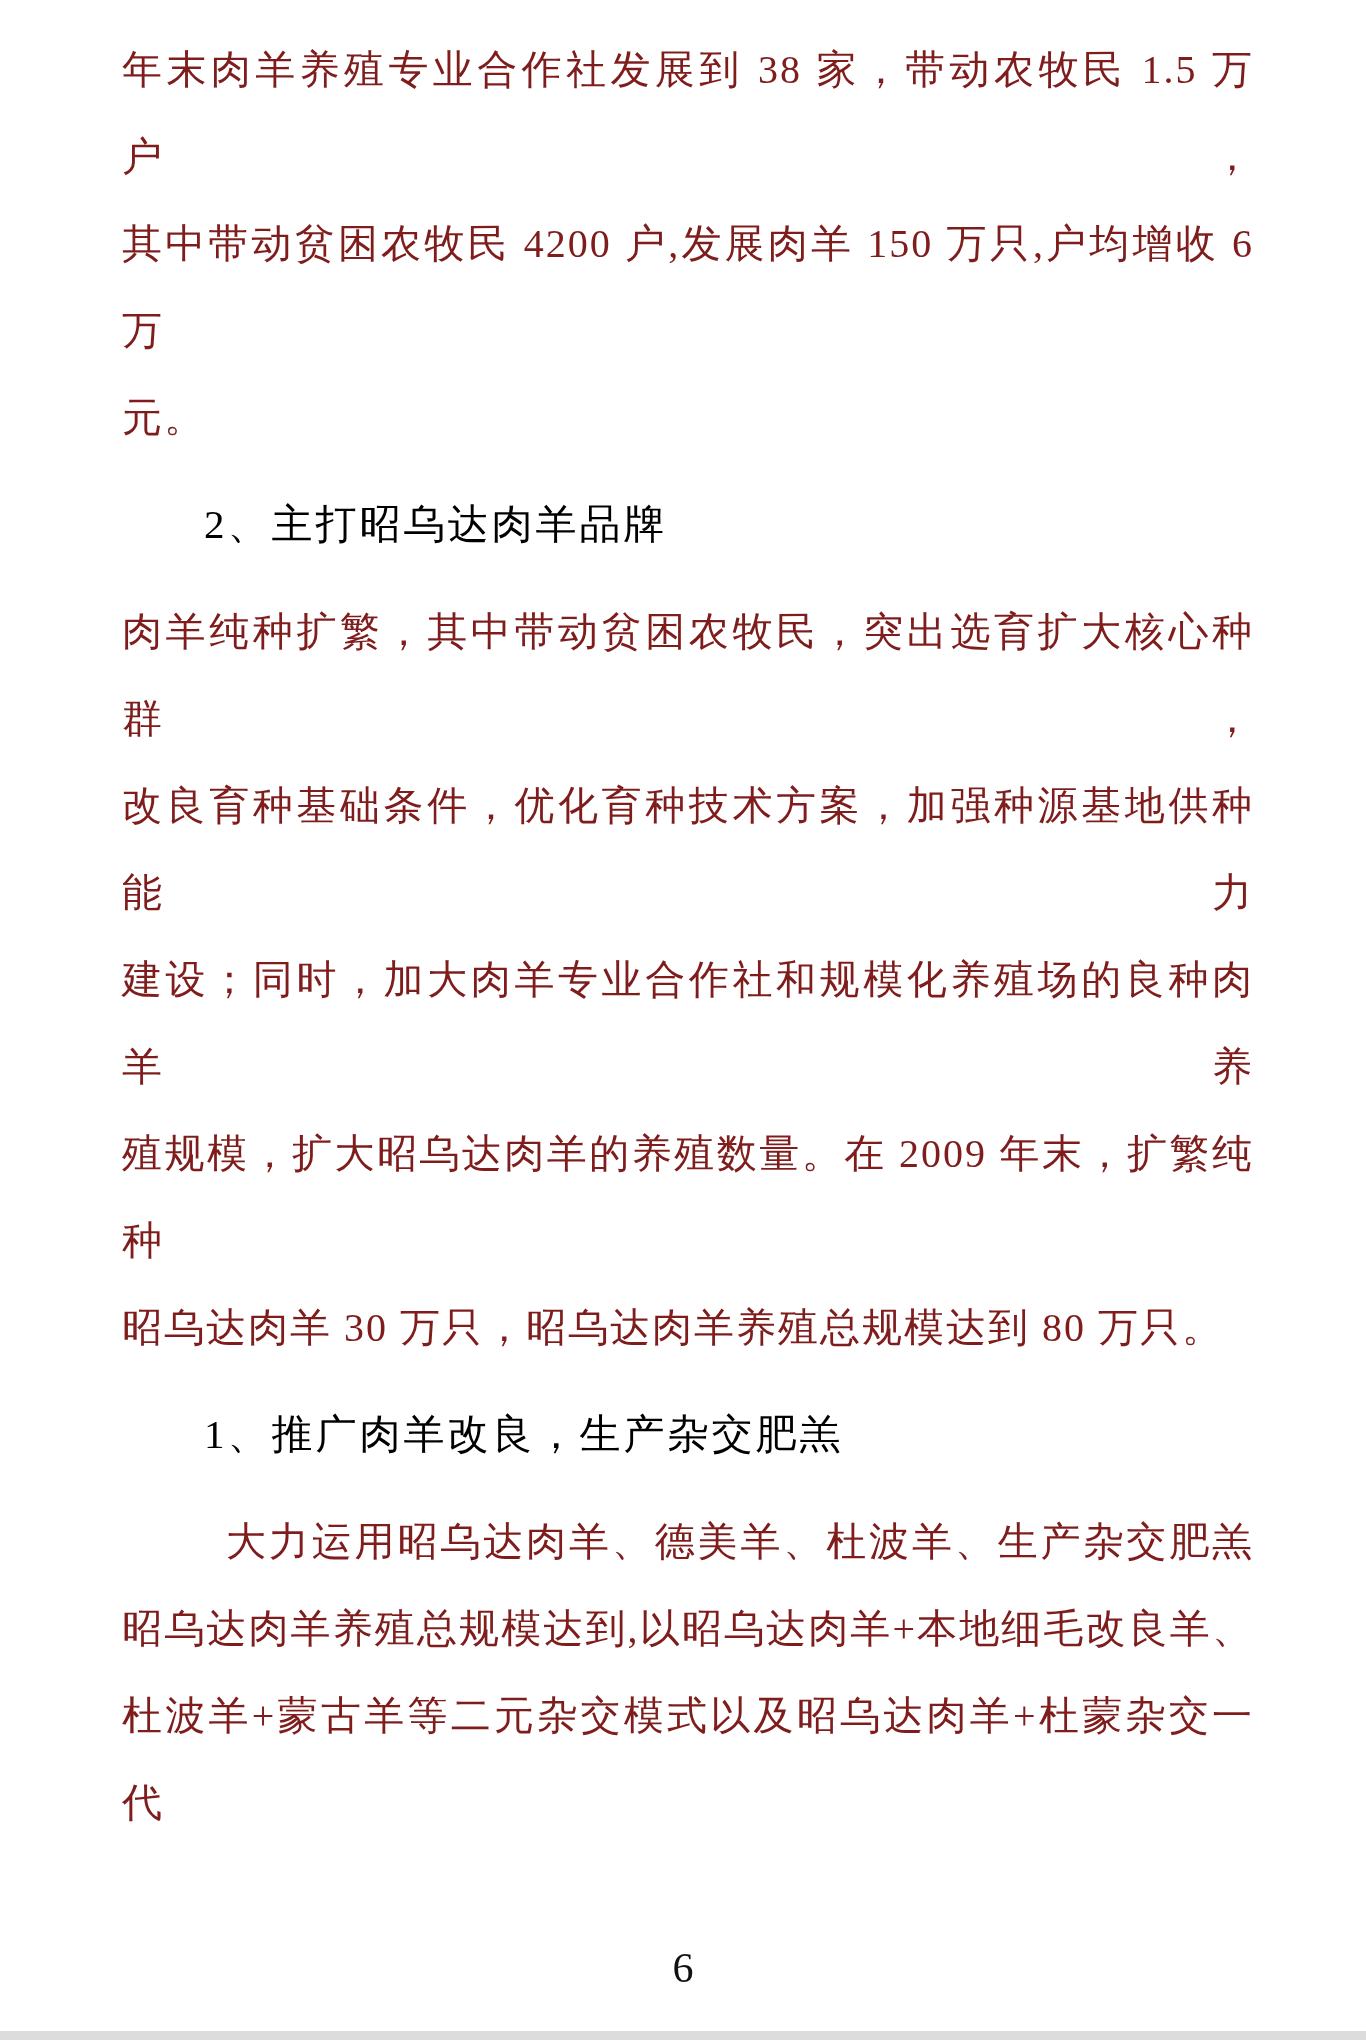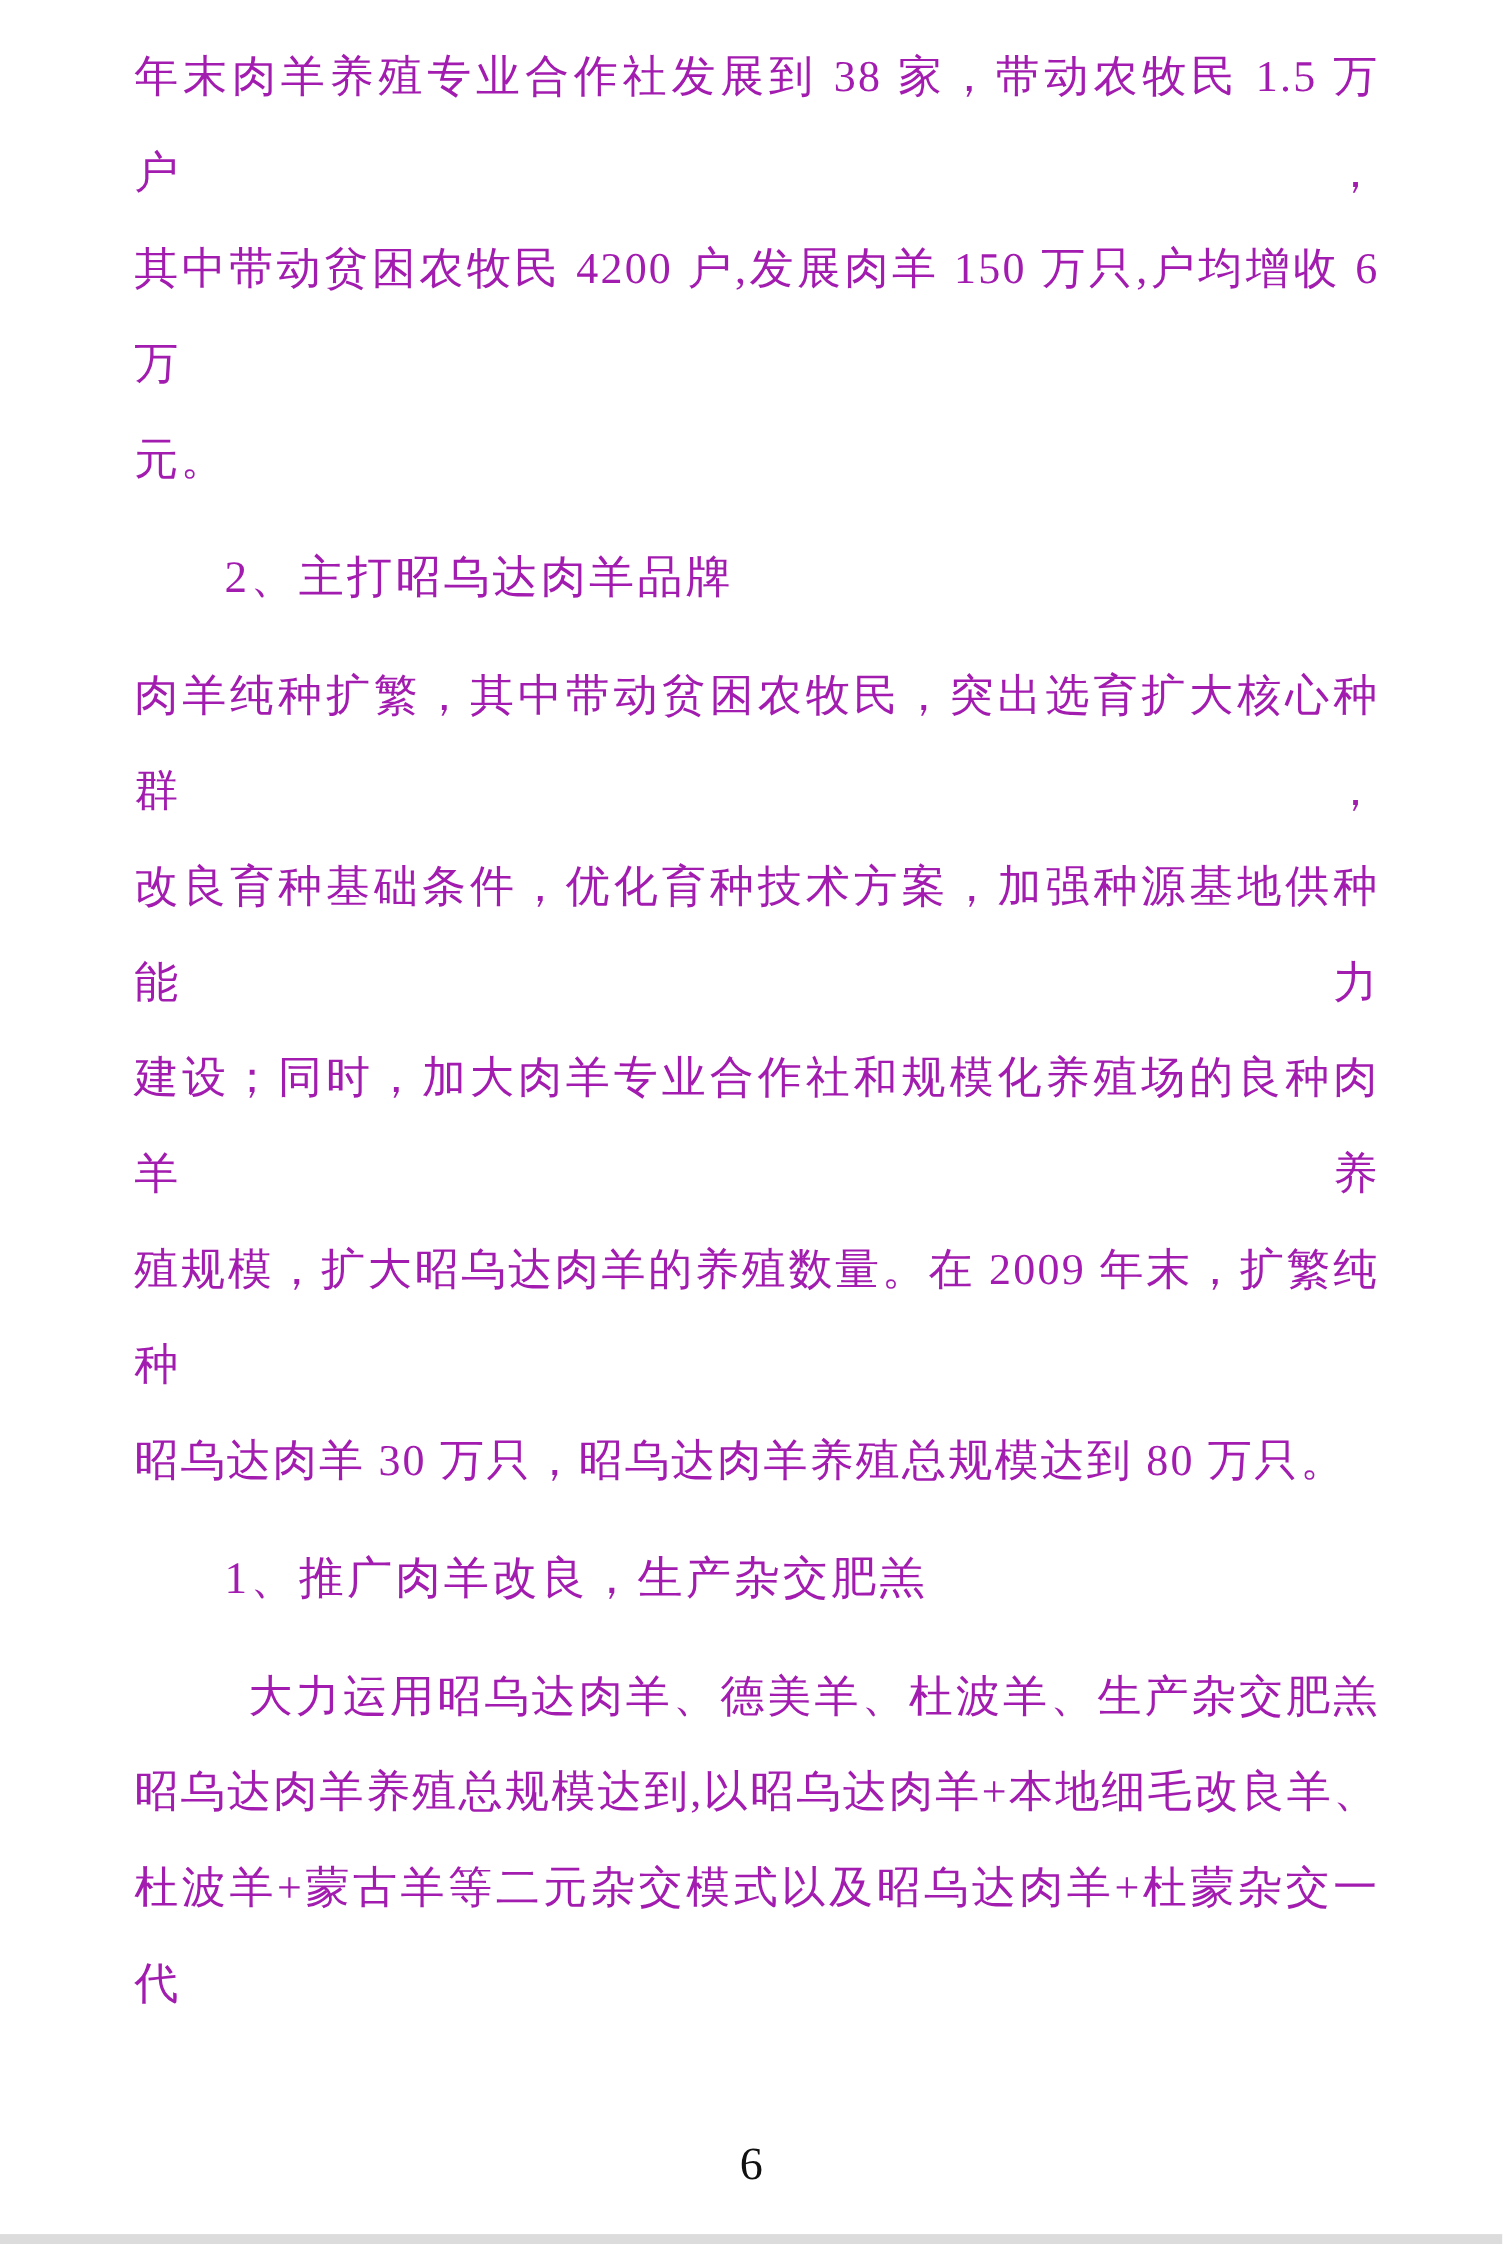--- a/index.html
+++ b/index.html
@@ -20,21 +20,21 @@
     position: absolute;
     left: 122px;
     top: 26px;
     width: 1132px;
   }
   .line {
     font-size: 40px;
     line-height: 87px;
     letter-spacing: 2px;
     white-space: nowrap;
-    color: #a21caf;
+    color: #7f1d1d;
   }
   .line.fill {
     white-space: normal;
     text-align: justify;
     text-align-last: justify;
     text-justify: inter-character;
   }
   .line.last {
     text-align: left;
     text-align-last: left;
@@ -43,21 +43,21 @@
     padding-left: 104px;
   }
   .heading {
     font-size: 41px;
     line-height: 87px;
     letter-spacing: 3px;
     padding-left: 82px;
     margin-top: 20px;
     margin-bottom: 20px;
     font-weight: 500;
-    color: #a21caf;
+    color: #000000;
     white-space: nowrap;
   }
   .page-number {
     position: absolute;
     left: 0;
     top: 1938px;
     width: 100%;
     text-align: center;
     font-size: 42px;
     line-height: 60px;

